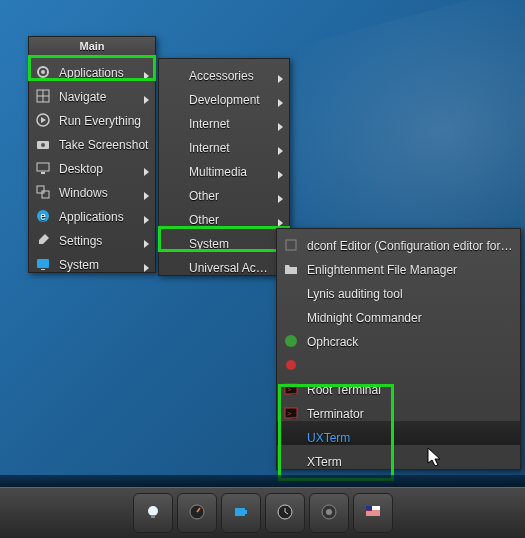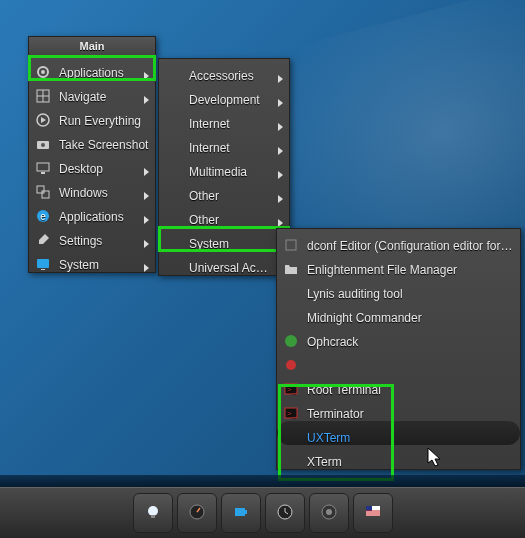--- a/index.html
+++ b/index.html
@@ -66,21 +66,20 @@
 .hl-green {
   outline: 3px solid #1dd51d;
   outline-offset: -2px;
 }
 .menu1 { top: 20px; left: 28px; width: 128px; }
 .menu2 { top: 42px; left: 158px; width: 132px; }
 .menu3 { top: 212px; left: 276px; width: 245px; }
 .menu-item.hovered {
   background: linear-gradient(180deg, #2a2a2a 0%, #1e1e1e 100%);
   color: #3ea3ff;
-  border-radius: 12px;
 }
 
 .taskbar {
   position: absolute;
   left: 0; right: 0; bottom: 0;
   height: 51px;
   background: linear-gradient(180deg, #4a4a4a 0%, #282828 100%);
   border-top: 1px solid #666;
   display: flex;
   align-items: center;

